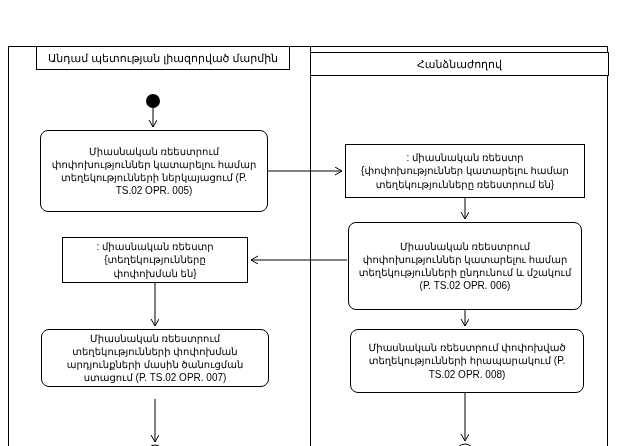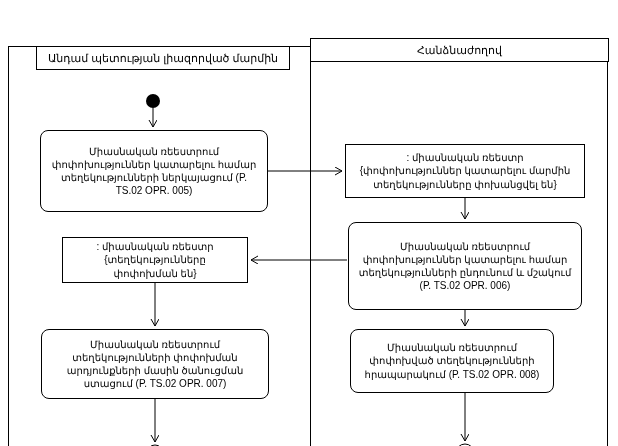--- a/index.html
+++ b/index.html
@@ -10,34 +10,34 @@
     margin-top:38px;
   }
   .frame { position:absolute; left:8px; top:8px; width:600px; height:428px; border:1px solid #000; box-sizing:border-box; }
   .divider { position:absolute; left:310px; top:8px; width:1px; height:429px; background:#000; }
   .lane-header {
     position:absolute; border:1px solid #000; background:#ffffff;
     display:flex; align-items:center; justify-content:center;
     font-size:11px; box-sizing:border-box; white-space:nowrap;
   }
   .header-left  { left:36px;  top:8px; width:254px; height:24px; }
-  .header-right { left:310px; top:0; width:299px; height:24px; }
+  .header-right { left:310px; top:14px; width:299px; height:24px; }
   .node {
     position:absolute; border:1px solid #000; background:#ffffff;
     display:flex; flex-direction:column; align-items:center; justify-content:center;
     text-align:center; font-size:10px; line-height:1.32;
     padding:4px 8px; box-sizing:border-box;
   }
   .activity { border-radius:8px; }
   .opr005 { left:40px;  top:92px;  width:228px; height:82px; }
   .obj1   { left:345px; top:106px; width:240px; height:54px; }
   .opr006 { left:348px; top:184px; width:234px; height:88px; }
   .obj2   { left:62px;  top:199px; width:186px; height:46px; }
-  .opr007 { left:41px;  top:291px; width:228px; height:70px;text-align:center; }
-  .opr008 { left:350px; top:291px; width:204px; height:64px; }
+  .opr007 { left:41px;  top:291px; width:228px; height:58px;text-align:center; }
+  .opr008 { left:350px; top:291px; width:234px; height:64px; }
   .obj-title, .obj-state { display:block; width:100%; }
   .overlay { position:absolute; left:0; top:0; width:618px; height:446px; pointer-events:none; }
 </style>
 </head>
 <body>
 
 <div class="canvas">
 
   <div class="frame"></div>
   <div class="divider"></div>
@@ -78,21 +78,21 @@
       <circle cx="465" cy="415" r="5" fill="#000"></circle>
     </g>
   </svg>
 
   <div class="node activity opr005">
     <span>Միասնական ռեեստրում փոփոխություններ կատարելու համար տեղեկությունների ներկայացում (P. TS.02 OPR. 005)</span>
   </div>
 
   <div class="node obj1">
     <span class="obj-title">: միասնական ռեեստր</span>
-    <span class="obj-state">{փոփոխություններ կատարելու մարմին տեղեկությունները փոխանցվել են}</span>
+    <span class="obj-state">{փոփոխություններ կատարելու համար տեղեկությունները ռեեստրում են}</span>
   </div>
 
   <div class="node activity opr006">
     <span>Միասնական ռեեստրում փոփոխություններ կատարելու համար տեղեկությունների ընդունում և մշակում (P. TS.02 OPR. 006)</span>
   </div>
 
   <div class="node obj2">
     <span class="obj-title">: միասնական ռեեստր</span>
     <span class="obj-state">{տեղեկությունները փոփոխման են}</span>
   </div>

